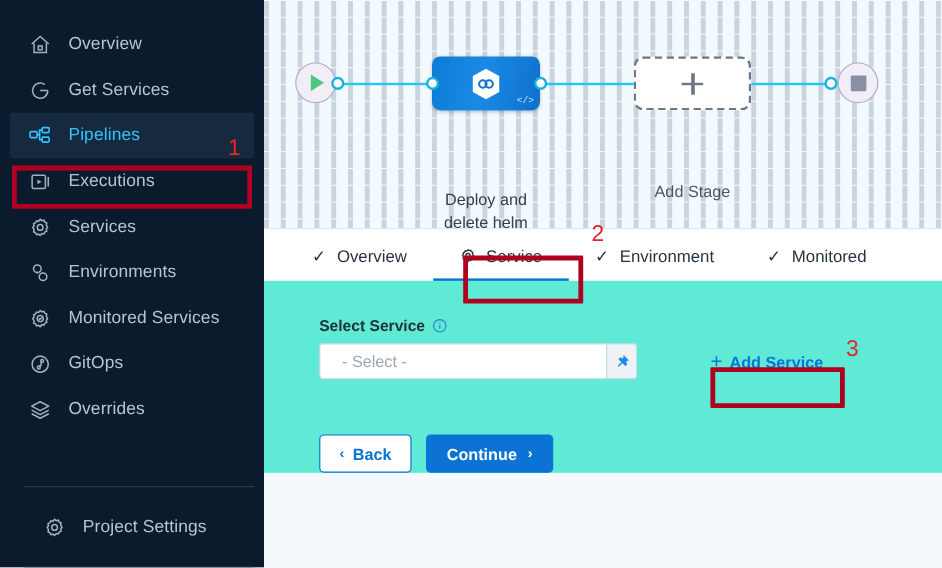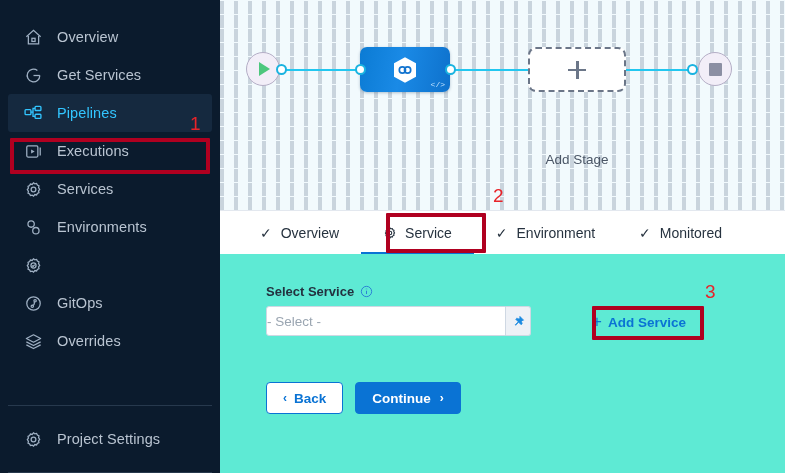--- a/index.html
+++ b/index.html
@@ -2,21 +2,21 @@
 <html><head>
 <meta charset="utf-8">
 <style>
   * { box-sizing: border-box; margin: 0; padding: 0; }
   html, body {
     width: 785px; height: 473px;
     font-family: "Liberation Sans", sans-serif;
     overflow: hidden;
     background: #f4f9fd;
   }
-  #app { position: relative; width: 785px; height: 473px; display: flex; }
+  #app { position: relative; width: 785px; height: 394px; display: flex; }
 
   
   #sidebar {
     width: 220px; height: 473px;
     background: #0b1b2d;
     position: relative;
     flex: 0 0 220px;
     padding-top: 18px;
   }
   .nav-item {
@@ -29,21 +29,21 @@
     color: #b9c4d1;
     font-size: 14.5px;
     letter-spacing: .1px;
   }
   .nav-item .ic { width: 22px; height: 22px; margin-right: 13px; flex: 0 0 22px;
                   display: flex; align-items: center; justify-content: center; }
   .nav-item .ic svg { display: block; }
   .nav-item.active { background: #15293f; color: #32c5ff; }
   .nav-item.active .ic svg { stroke: #32c5ff; }
   .nav-sep { height: 1px; background: #27394d; margin: 14px 8px 14px 8px; }
-  #settings-zone { position: absolute; left: 0; right: 0; bottom: 0; }
+  #settings-zone { position: absolute; left: 12px; right: 0; bottom: 0; }
 
   
   #main { flex: 1 1 auto; position: relative; display: flex; flex-direction: column;
           background: #f4f9fd; }
 
   
   #canvas {
     height: 210px; position: relative;
     background-color: #f2fafd;
     background-image:
@@ -110,21 +110,21 @@
                       height: 3px; background: #0a73d4; }
 
   
   #form { flex: 1 1 auto; background: #5eead4; padding: 30px 0 0 46px; position: relative; }
   .field-label { display: flex; align-items: center; font-size: 13px; font-weight: bold;
                  color: #23313f; margin-bottom: 7px; }
   .field-label .info { margin-left: 6px; display: flex; }
   .select-row { display: flex; align-items: stretch; }
   .select-box { width: 240px; height: 30px; background: #fff; border: 1px solid #cfd8e3;
                 border-radius: 3px 0 0 3px; display: flex; align-items: center;
-                padding-left: 0; font-size: 13.5px; color: #9aa5b1; cursor: pointer; }
+                padding-left: 18px; font-size: 13.5px; color: #9aa5b1; cursor: pointer; }
   .pin-btn { width: 25px; height: 30px; background: #eef1f6; border: 1px solid #cfd8e3;
              border-left: none; border-radius: 0 3px 3px 0; display: flex;
              align-items: center; justify-content: center; cursor: pointer; }
   .add-service { position: absolute; left: 372px; top: 58px; display: flex;
                  align-items: center; font-size: 13.5px; font-weight: bold;
                  color: #0a73d4; cursor: pointer; }
   .add-service .ps { font-size: 17px; margin-right: 6px; font-weight: normal; }
 
   .btn-row { display: flex; margin-top: 46px; }
   .btn { height: 32px; border-radius: 4px; display: flex; align-items: center;
@@ -214,20 +214,21 @@
     </div>
 
     <div class="nav-item">
       <span class="ic">
         <svg width="19" height="19" viewBox="0 0 24 24" fill="none" stroke="#9fb0c3" stroke-width="1.6">
           <circle cx="12" cy="12" r="3.2"></circle>
           <path d="M12 3.5l1.7 1.4 2.2-.5 1 2 2 1-.5 2.2L19.8 12l-1.4 1.7.5 2.2-2 1-1 2-2.2-.5L12 20.5l-1.7-1.4-2.2.5-1-2-2-1 .5-2.2L4.2 12l1.4-1.7-.5-2.2 2-1 1-2 2.2.5z"></path>
           <path d="M10.4 12l1.1 1.2 2.1-2.3"></path>
         </svg>
       </span>
+      <span>Monitored Services</span>
     </div>
 
     <div class="nav-item">
       <span class="ic">
         <svg width="19" height="19" viewBox="0 0 24 24" fill="none" stroke="#9fb0c3" stroke-width="1.6">
           <circle cx="12" cy="12" r="8.5"></circle>
           <circle cx="14" cy="8.5" r="1.5"></circle>
             <circle cx="10.5" cy="15.5" r="1.5"></circle>
           <path d="M13 10v2a2.5 2.5 0 0 1-2.5 2.5"></path>
         </svg>
@@ -280,20 +281,24 @@
               <path d="M13 1.2 24 7.3v13.4L13 26.8 2 20.7V7.3z" fill="#ffffff"></path>
               <g fill="none" stroke="#1273cf" stroke-width="1.7" stroke-linecap="round">
                 <circle cx="10.4" cy="14" r="3.1"></circle>
                   <circle cx="15.6" cy="14" r="3.1"></circle>
               </g>
             </svg>
           </span>
           <span class="code-badge">&lt;/&gt;</span>
         </div>
         <div class="dot-port" style="left:225px"></div>
+        <div class="stage-label" style="left:125px">
+          <div>Deploy and</div>
+          <div>delete helm</div>
+        </div>
 
         <div class="wire" style="left:231px; width:80px"></div>
 
         <div class="add-stage" style="left:308px">
           <span class="plus"></span>
         </div>
         <div class="add-stage-label" style="left:297px">Add Stage</div>
 
         <div class="wire" style="left:406px; width:65px"></div>
         <div class="dot-port" style="left:467px"></div>

